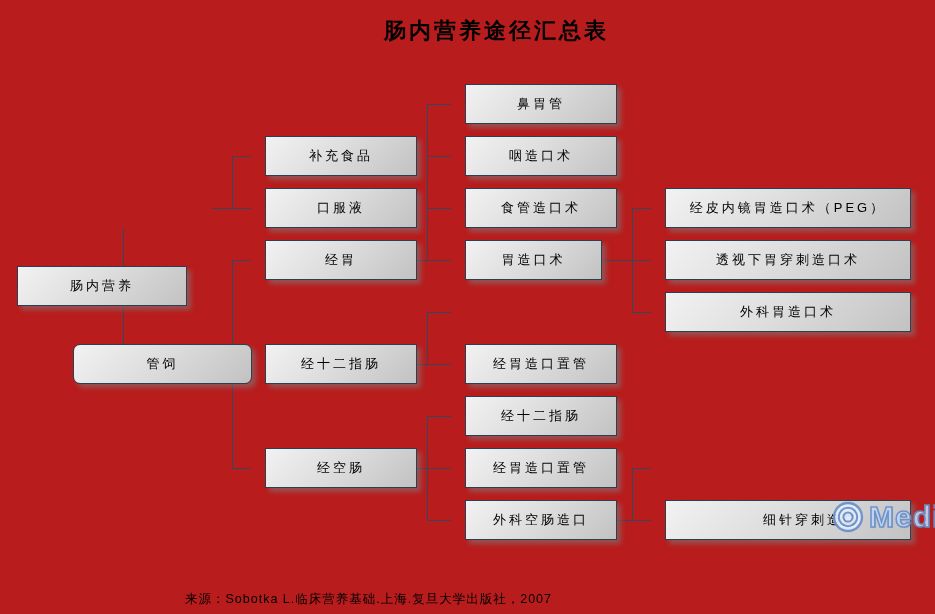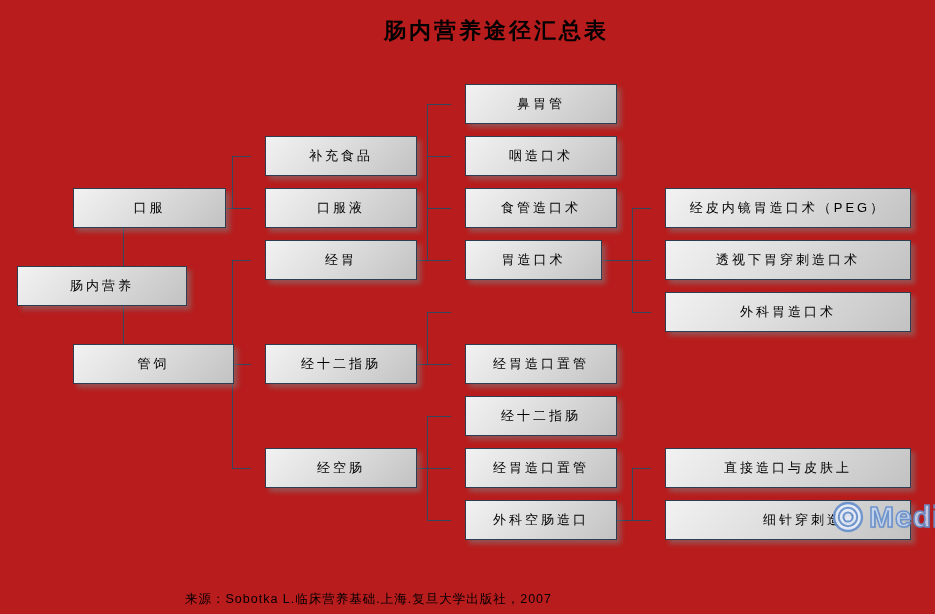--- a/index.html
+++ b/index.html
@@ -81,42 +81,40 @@
   <div class="hline" style="left:603px;top:260px;width:48px;"></div>
   <div class="vline" style="left:632px;top:208px;height:104px;"></div>
   <div class="hline" style="left:632px;top:208px;width:19px;"></div>
   <div class="hline" style="left:632px;top:312px;width:19px;"></div>
 
   <div class="hline" style="left:603px;top:520px;width:48px;"></div>
   <div class="vline" style="left:632px;top:468px;height:52px;"></div>
   <div class="hline" style="left:632px;top:468px;width:19px;"></div>
 
   <div class="node" style="left:3px;top:266px;width:170px;">肠内营养</div>
-  <div class="node" style="left:59px;top:188px;width:153px;">口服</div>
-  <div class="node" style="left:59px;top:344px;width:161px;">管饲</div>
+  <div class="node" style="left:59px;top:344px;width:179px;border-radius:7px;">管饲</div>
 
   <div class="node" style="left:251px;top:136px;width:152px;">补充食品</div>
   <div class="node" style="left:251px;top:188px;width:152px;">口服液</div>
   <div class="node" style="left:251px;top:240px;width:152px;">经胃</div>
   <div class="node" style="left:251px;top:344px;width:152px;">经十二指肠</div>
   <div class="node" style="left:251px;top:448px;width:152px;">经空肠</div>
 
   <div class="node" style="left:451px;top:84px;width:152px;">鼻胃管</div>
   <div class="node" style="left:451px;top:136px;width:152px;">咽造口术</div>
   <div class="node" style="left:451px;top:188px;width:152px;">食管造口术</div>
   <div class="node" style="left:451px;top:240px;width:137px;">胃造口术</div>
   <div class="node" style="left:451px;top:344px;width:152px;">经胃造口置管</div>
   <div class="node" style="left:451px;top:396px;width:152px;">经十二指肠</div>
   <div class="node" style="left:451px;top:448px;width:152px;">经胃造口置管</div>
   <div class="node" style="left:451px;top:500px;width:152px;">外科空肠造口</div>
 
   <div class="node" style="left:651px;top:188px;width:246px;">经皮内镜胃造口术（PEG）</div>
   <div class="node" style="left:651px;top:240px;width:246px;">透视下胃穿刺造口术</div>
   <div class="node" style="left:651px;top:292px;width:246px;">外科胃造口术</div>
-  <div class="node" style="left:651px;top:448px;width:246px;">直接造口与皮肤上</div>
   <div class="node" style="left:651px;top:500px;width:246px;padding-left:46px;">细针穿刺造口</div>
 
   <div class="watermark">
     <svg width="32" height="32" viewBox="0 0 32 32">
       <circle cx="16" cy="16" r="14" fill="#e4ecf8" stroke="#6890cc" stroke-width="2.4"></circle>
       <circle cx="16" cy="16" r="9.2" fill="none" stroke="#6890cc" stroke-width="2"></circle>
       <circle cx="16" cy="16" r="4.6" fill="none" stroke="#6890cc" stroke-width="2"></circle>
     </svg>
     <span class="wm-text">MediX</span>
   </div>

